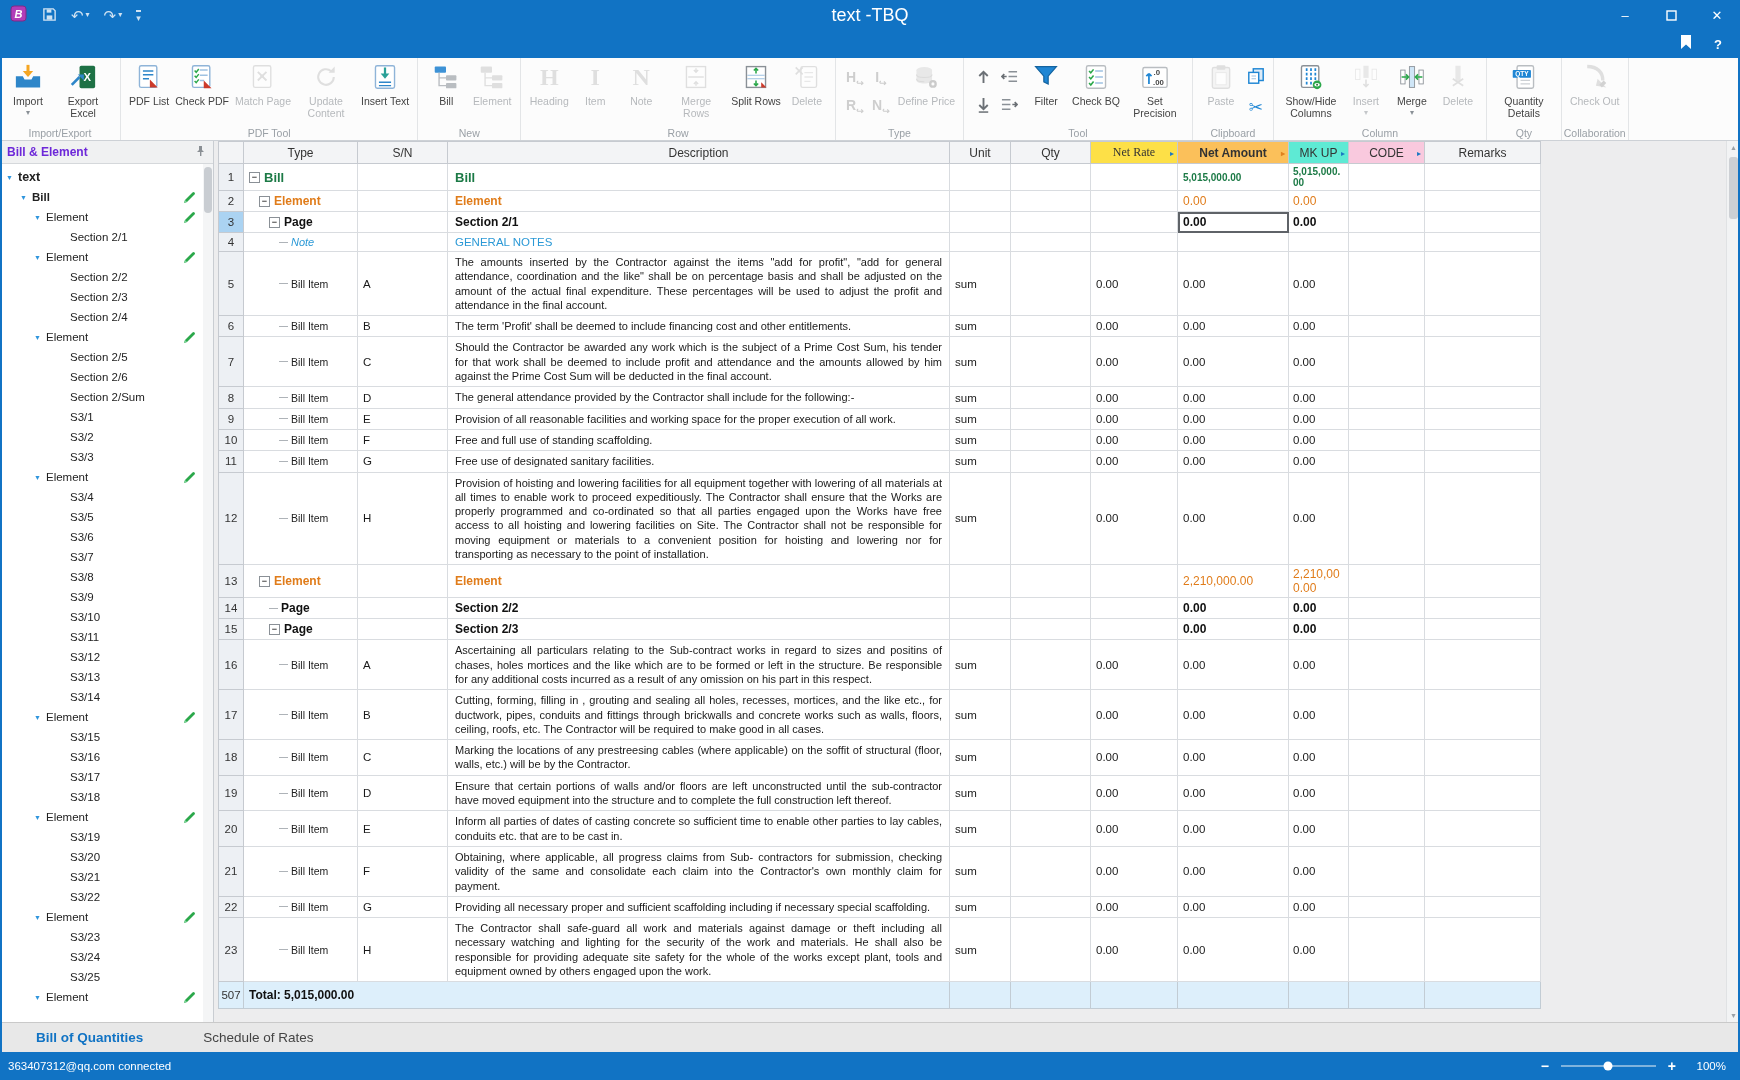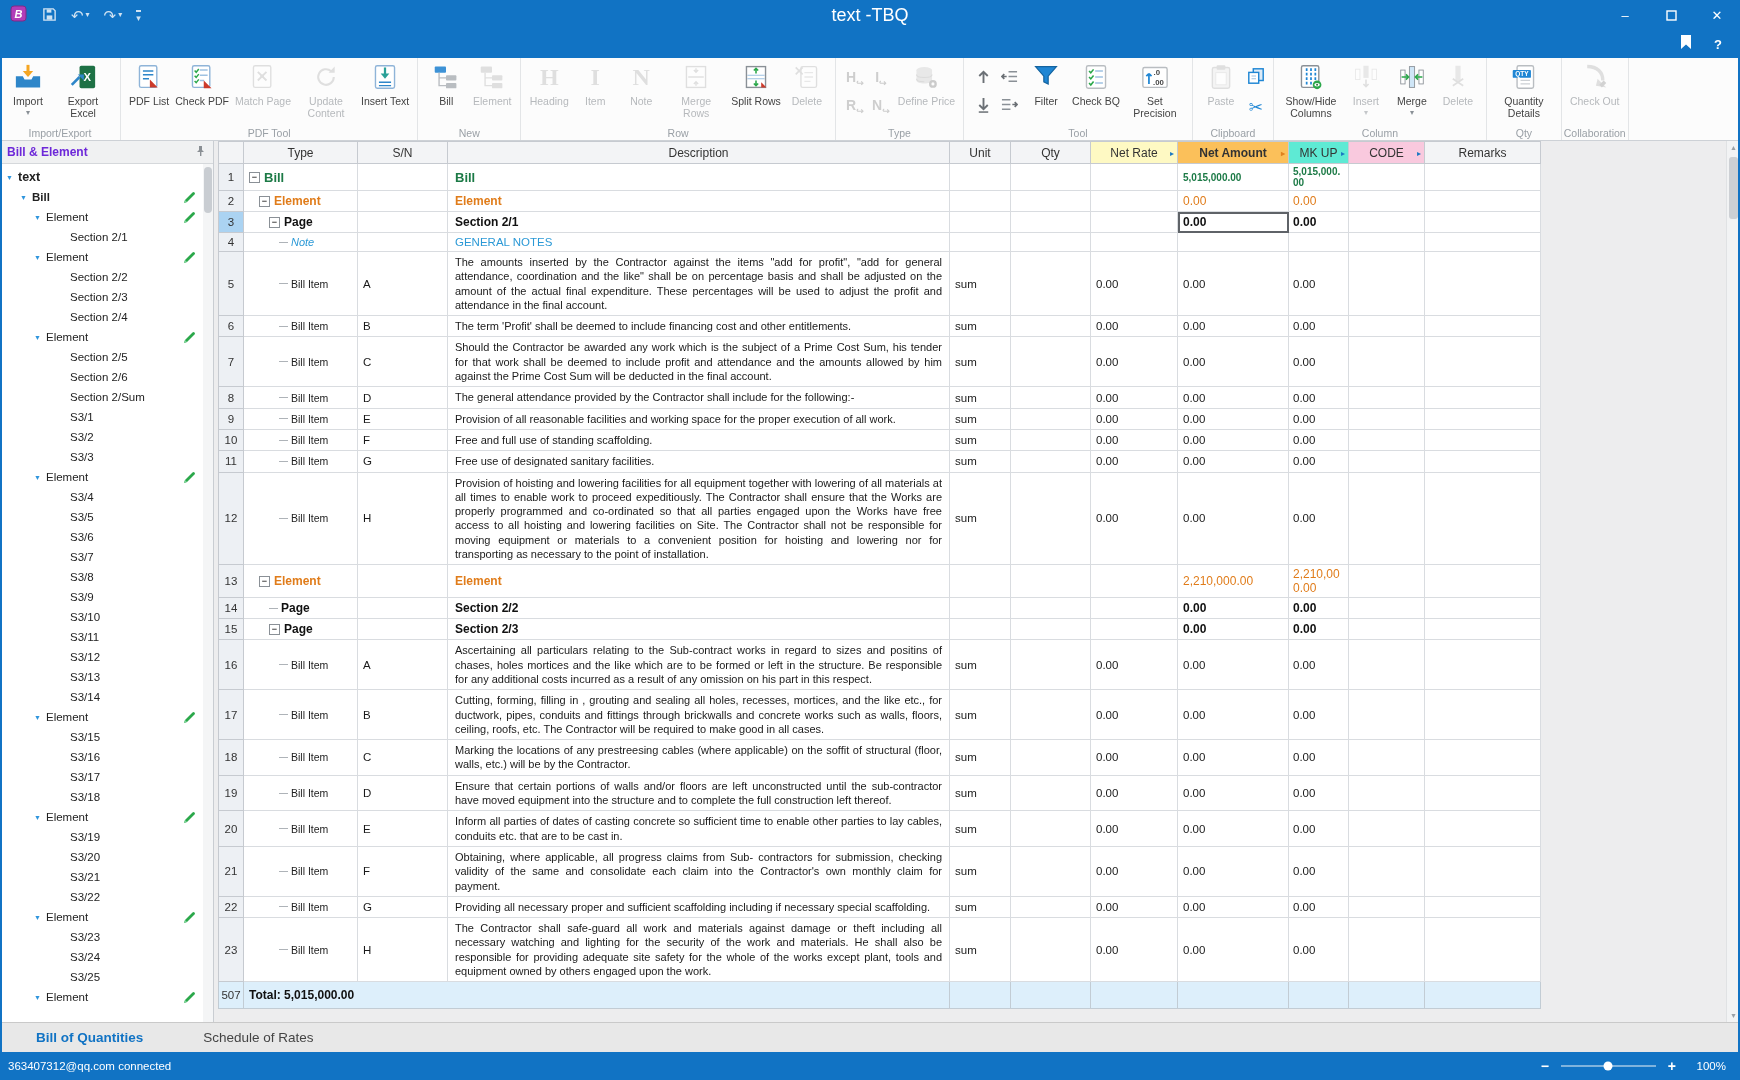--- a/index.html
+++ b/index.html
@@ -797,21 +797,21 @@
           <col style="width:116px">
       </colgroup>
       <thead>
           <tr id="thead-row">
             <th></th>
             <th>Type</th>
             <th>S/N</th>
             <th>Description</th>
             <th>Unit</th>
             <th>Qty</th>
-            <th style="background: #fef9c3;">Net Rate<span class="harr" style="color: rgb(26, 120, 194);">▸</span></th>
+            <th style="background: #fde047; font-family: Liberation Serif, serif;">Net Rate<span class="harr" style="color: rgb(26, 120, 194);">▸</span></th>
             <th style="background: rgb(251, 192, 90); font-weight: bold;">Net Amount<span class="harr" style="color: rgb(224, 130, 30);">▸</span></th>
             <th style="background: #5eead4;">MK UP<span class="harr" style="color: rgb(26, 120, 194);">▸</span></th>
             <th style="background: rgb(249, 201, 222);">CODE<span class="harr" style="color: rgb(26, 120, 194);">▸</span></th>
             <th>Remarks</th>
           </tr>
         </thead>
       <tbody id="tbody">
           <tr class="r-bill">
             <td class="num">1</td>
             <td class="type">

